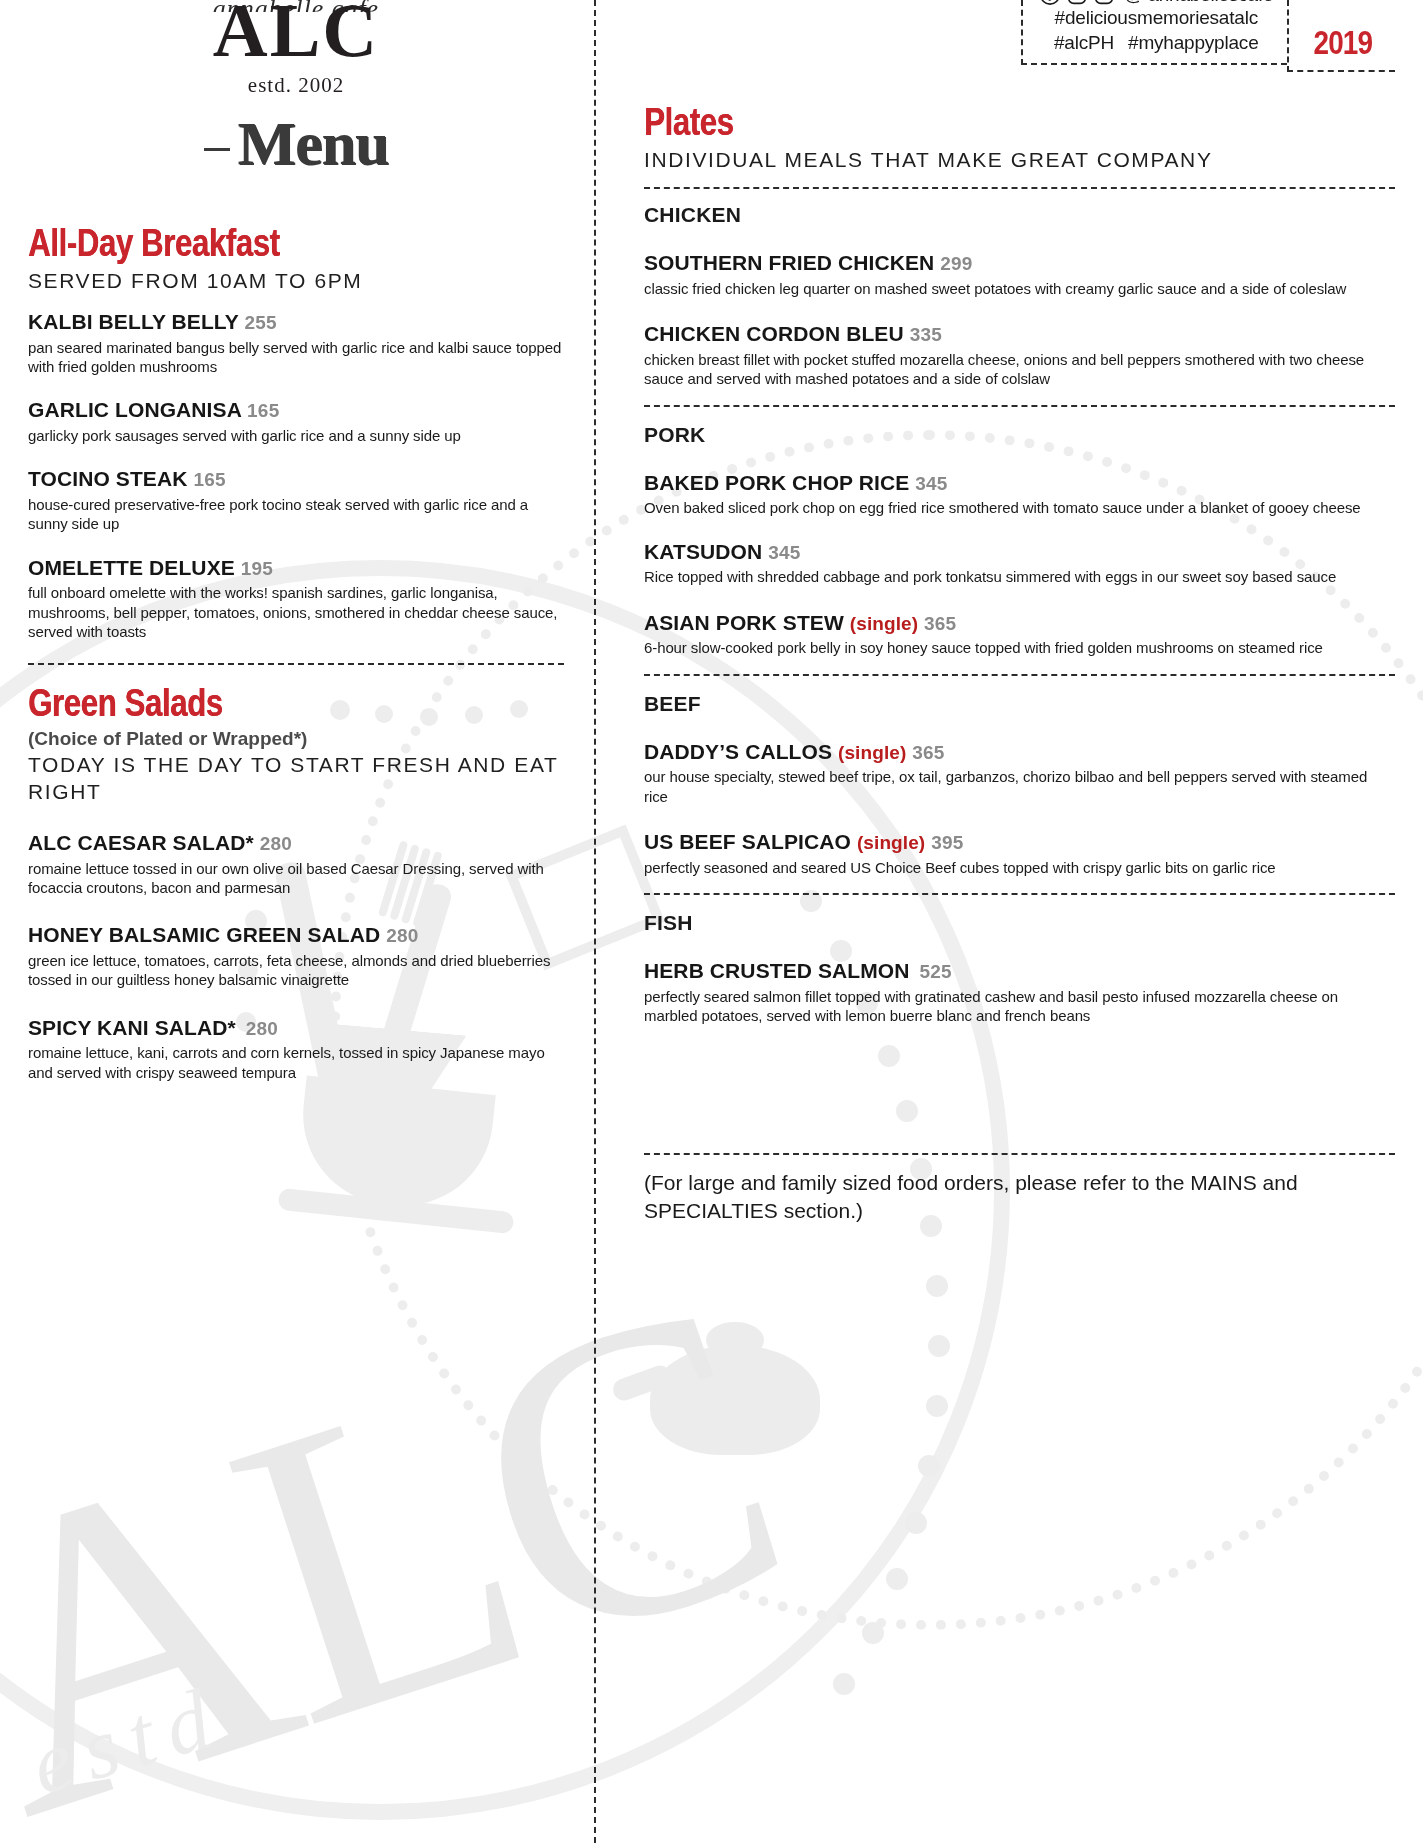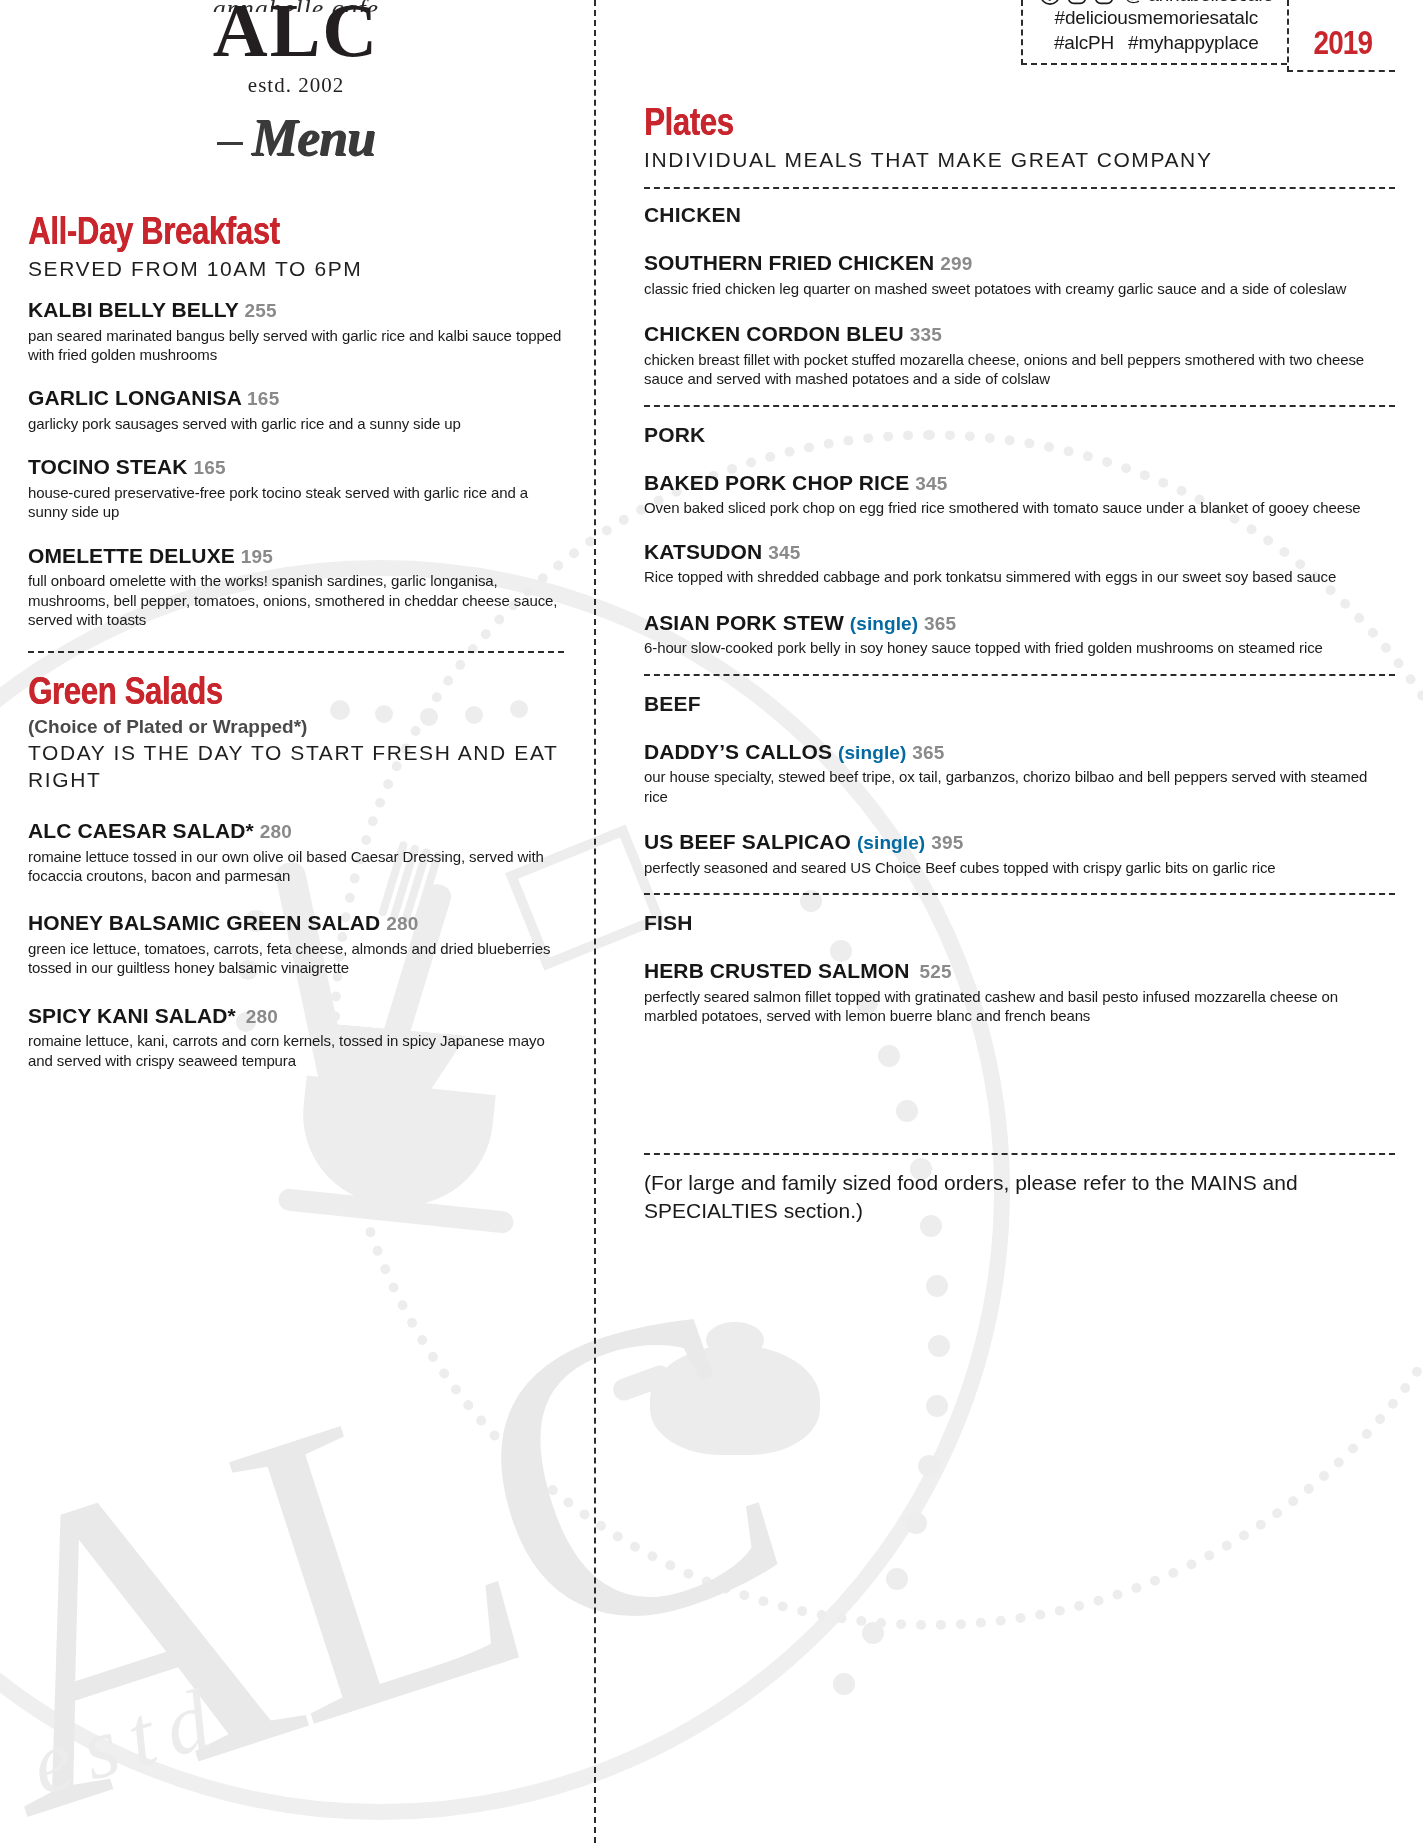--- a/index.html
+++ b/index.html
@@ -241,23 +241,22 @@
   .brand-menu-dash {
     display: inline-block;
     width: 26px;
     height: 3px;
     background: #3a3a3a;
     position: relative;
     top: 6px;
   }
   .brand-menu {
     font-family: "Liberation Serif", serif;
-    font-style: italic;
-    font-weight: bold;
-    font-size: 52px;
+    font-weight: bold;
+    font-size: 62px;
     color: #3a3a3a;
     letter-spacing: -1px;
     text-shadow: 1px 1px 0 #3a3a3a;
     text-align: center;
   }
 
   
   .social-box {
     display: flex;
     align-items: flex-start;
@@ -366,21 +365,21 @@
   .item { margin-bottom: 20px; }
   .item-name {
     font-size: 21px;
     font-weight: bold;
     color: #161616;
     letter-spacing: 0.1px;
     line-height: 1.3;
   }
   .item-qual {
     font-weight: bold;
-    color: #0369a1;
+    color: #b91c1c;
     font-size: 19px;
   }
   .item-price {
     font-weight: bold;
     color: #8a8a8a;
     font-size: 19px;
     letter-spacing: 0.2px;
   }
   .item-desc {
     font-size: 15px;

